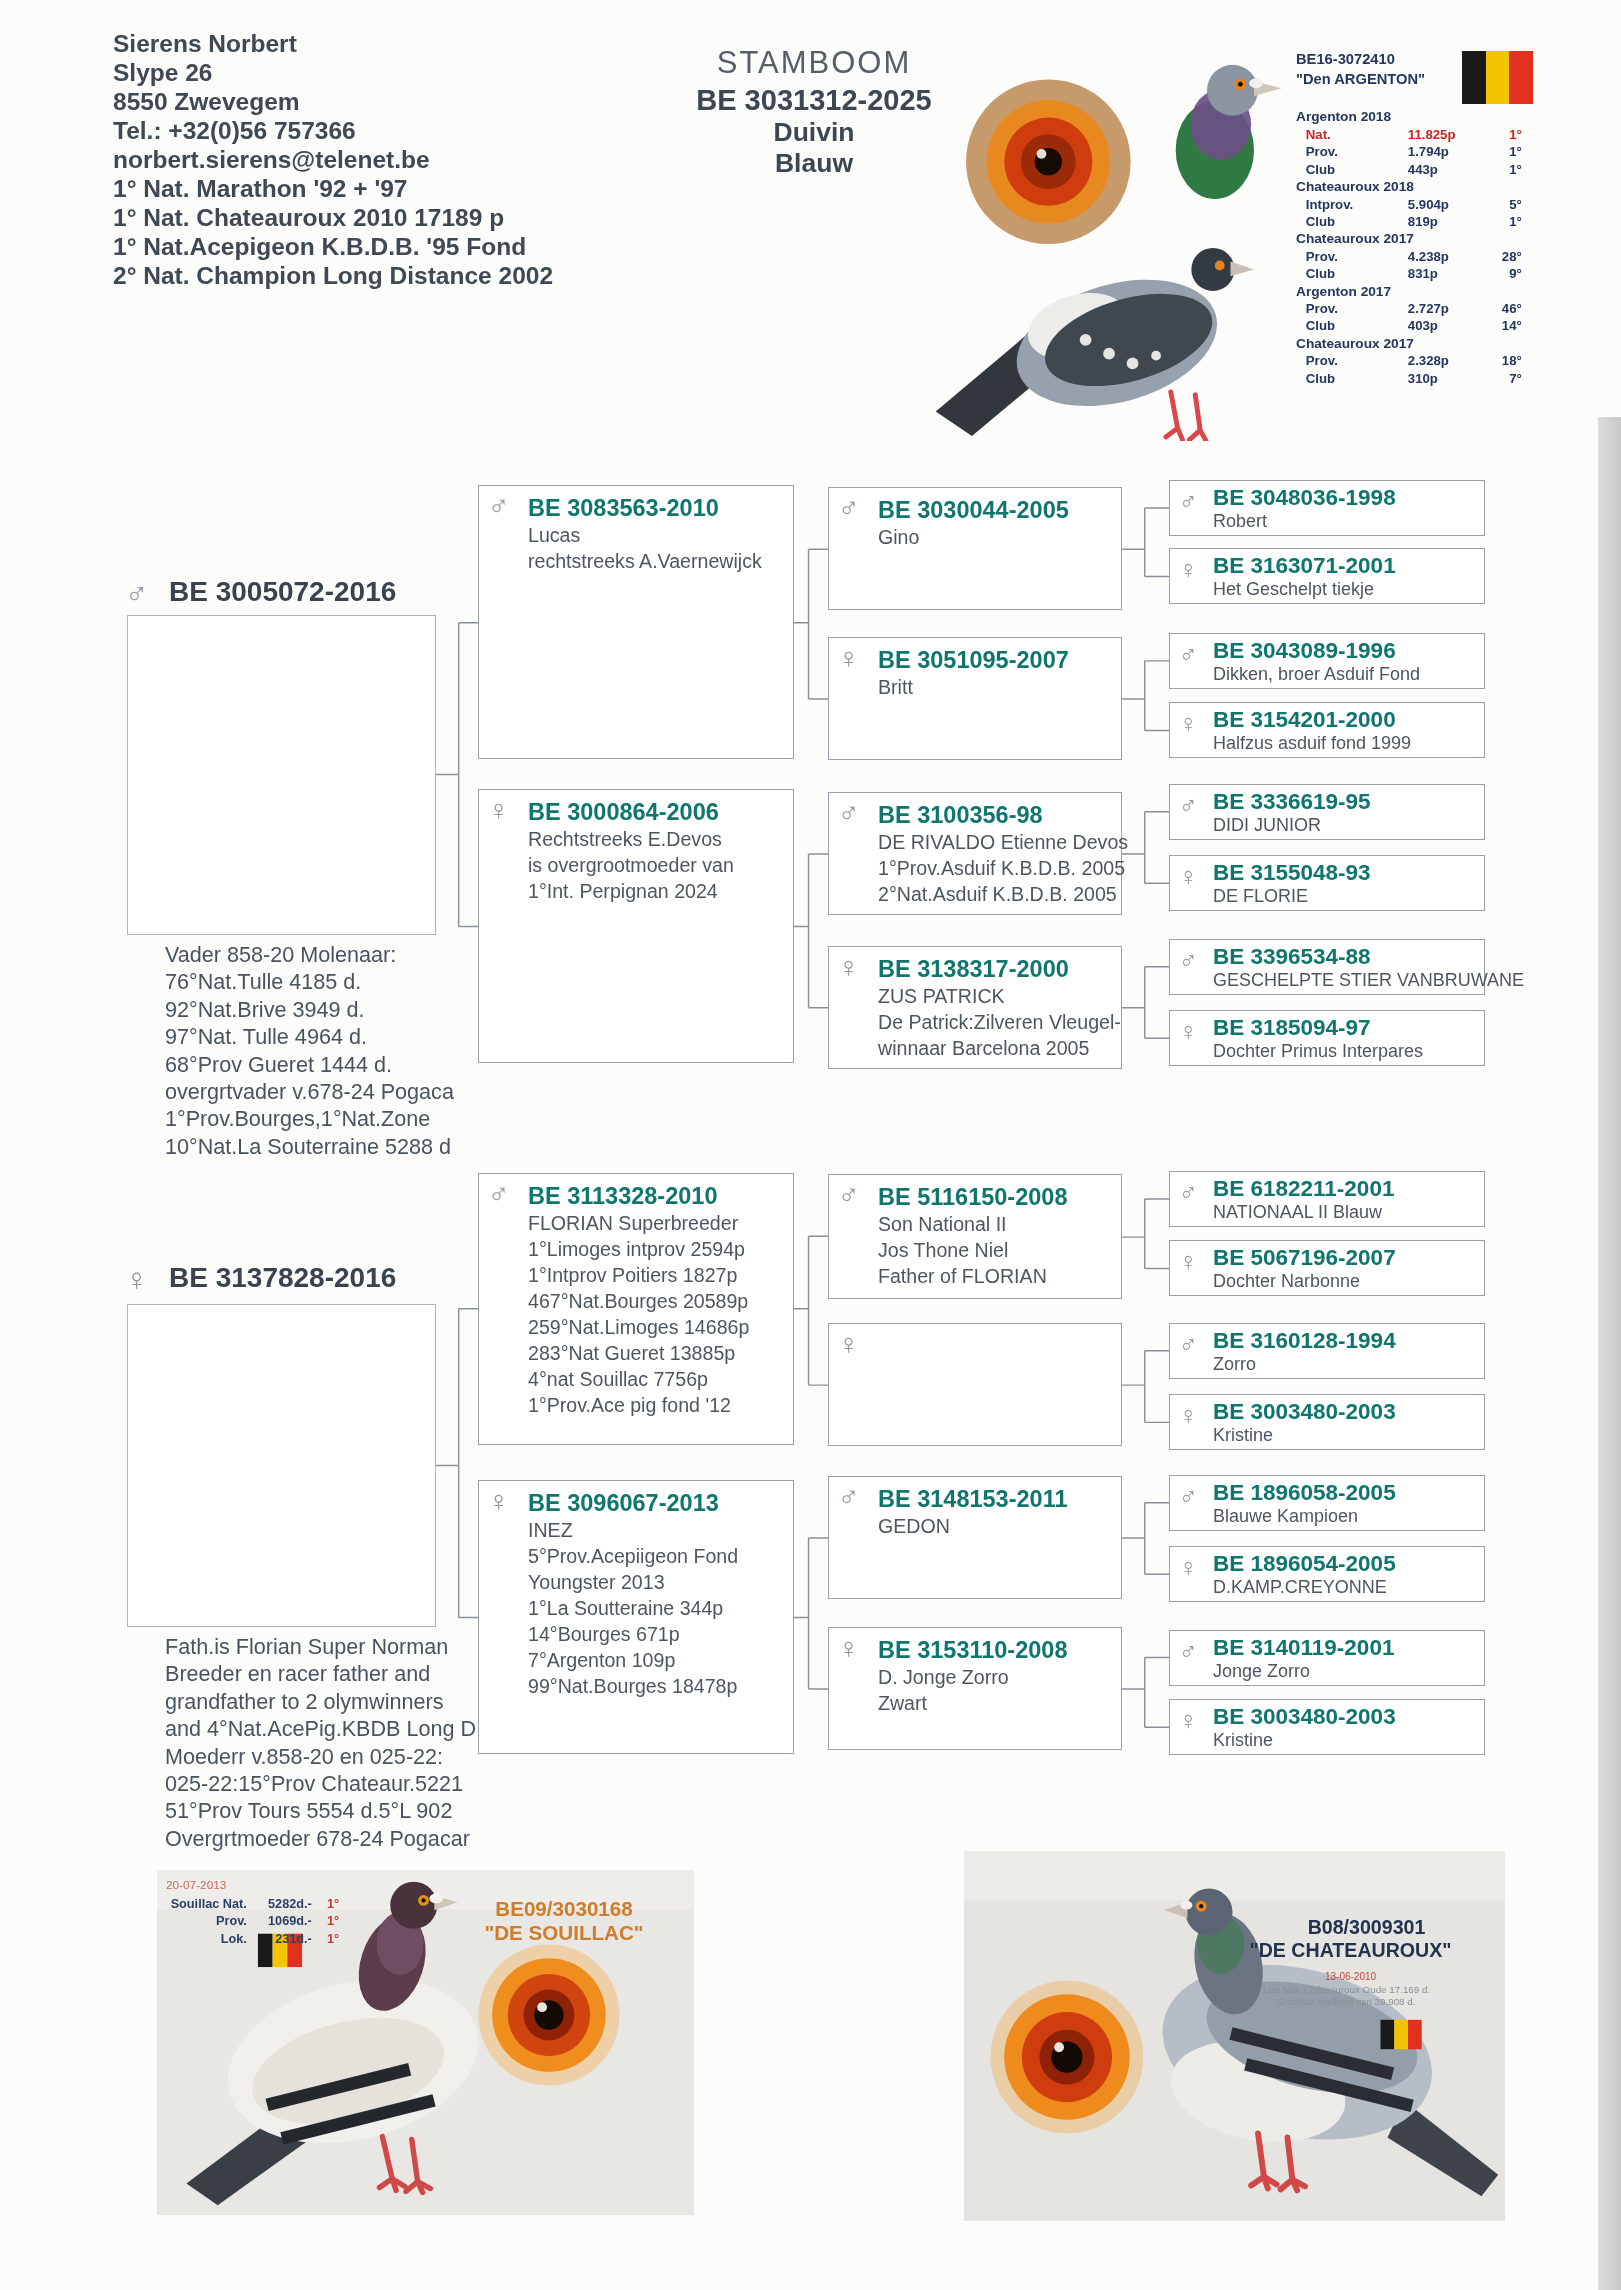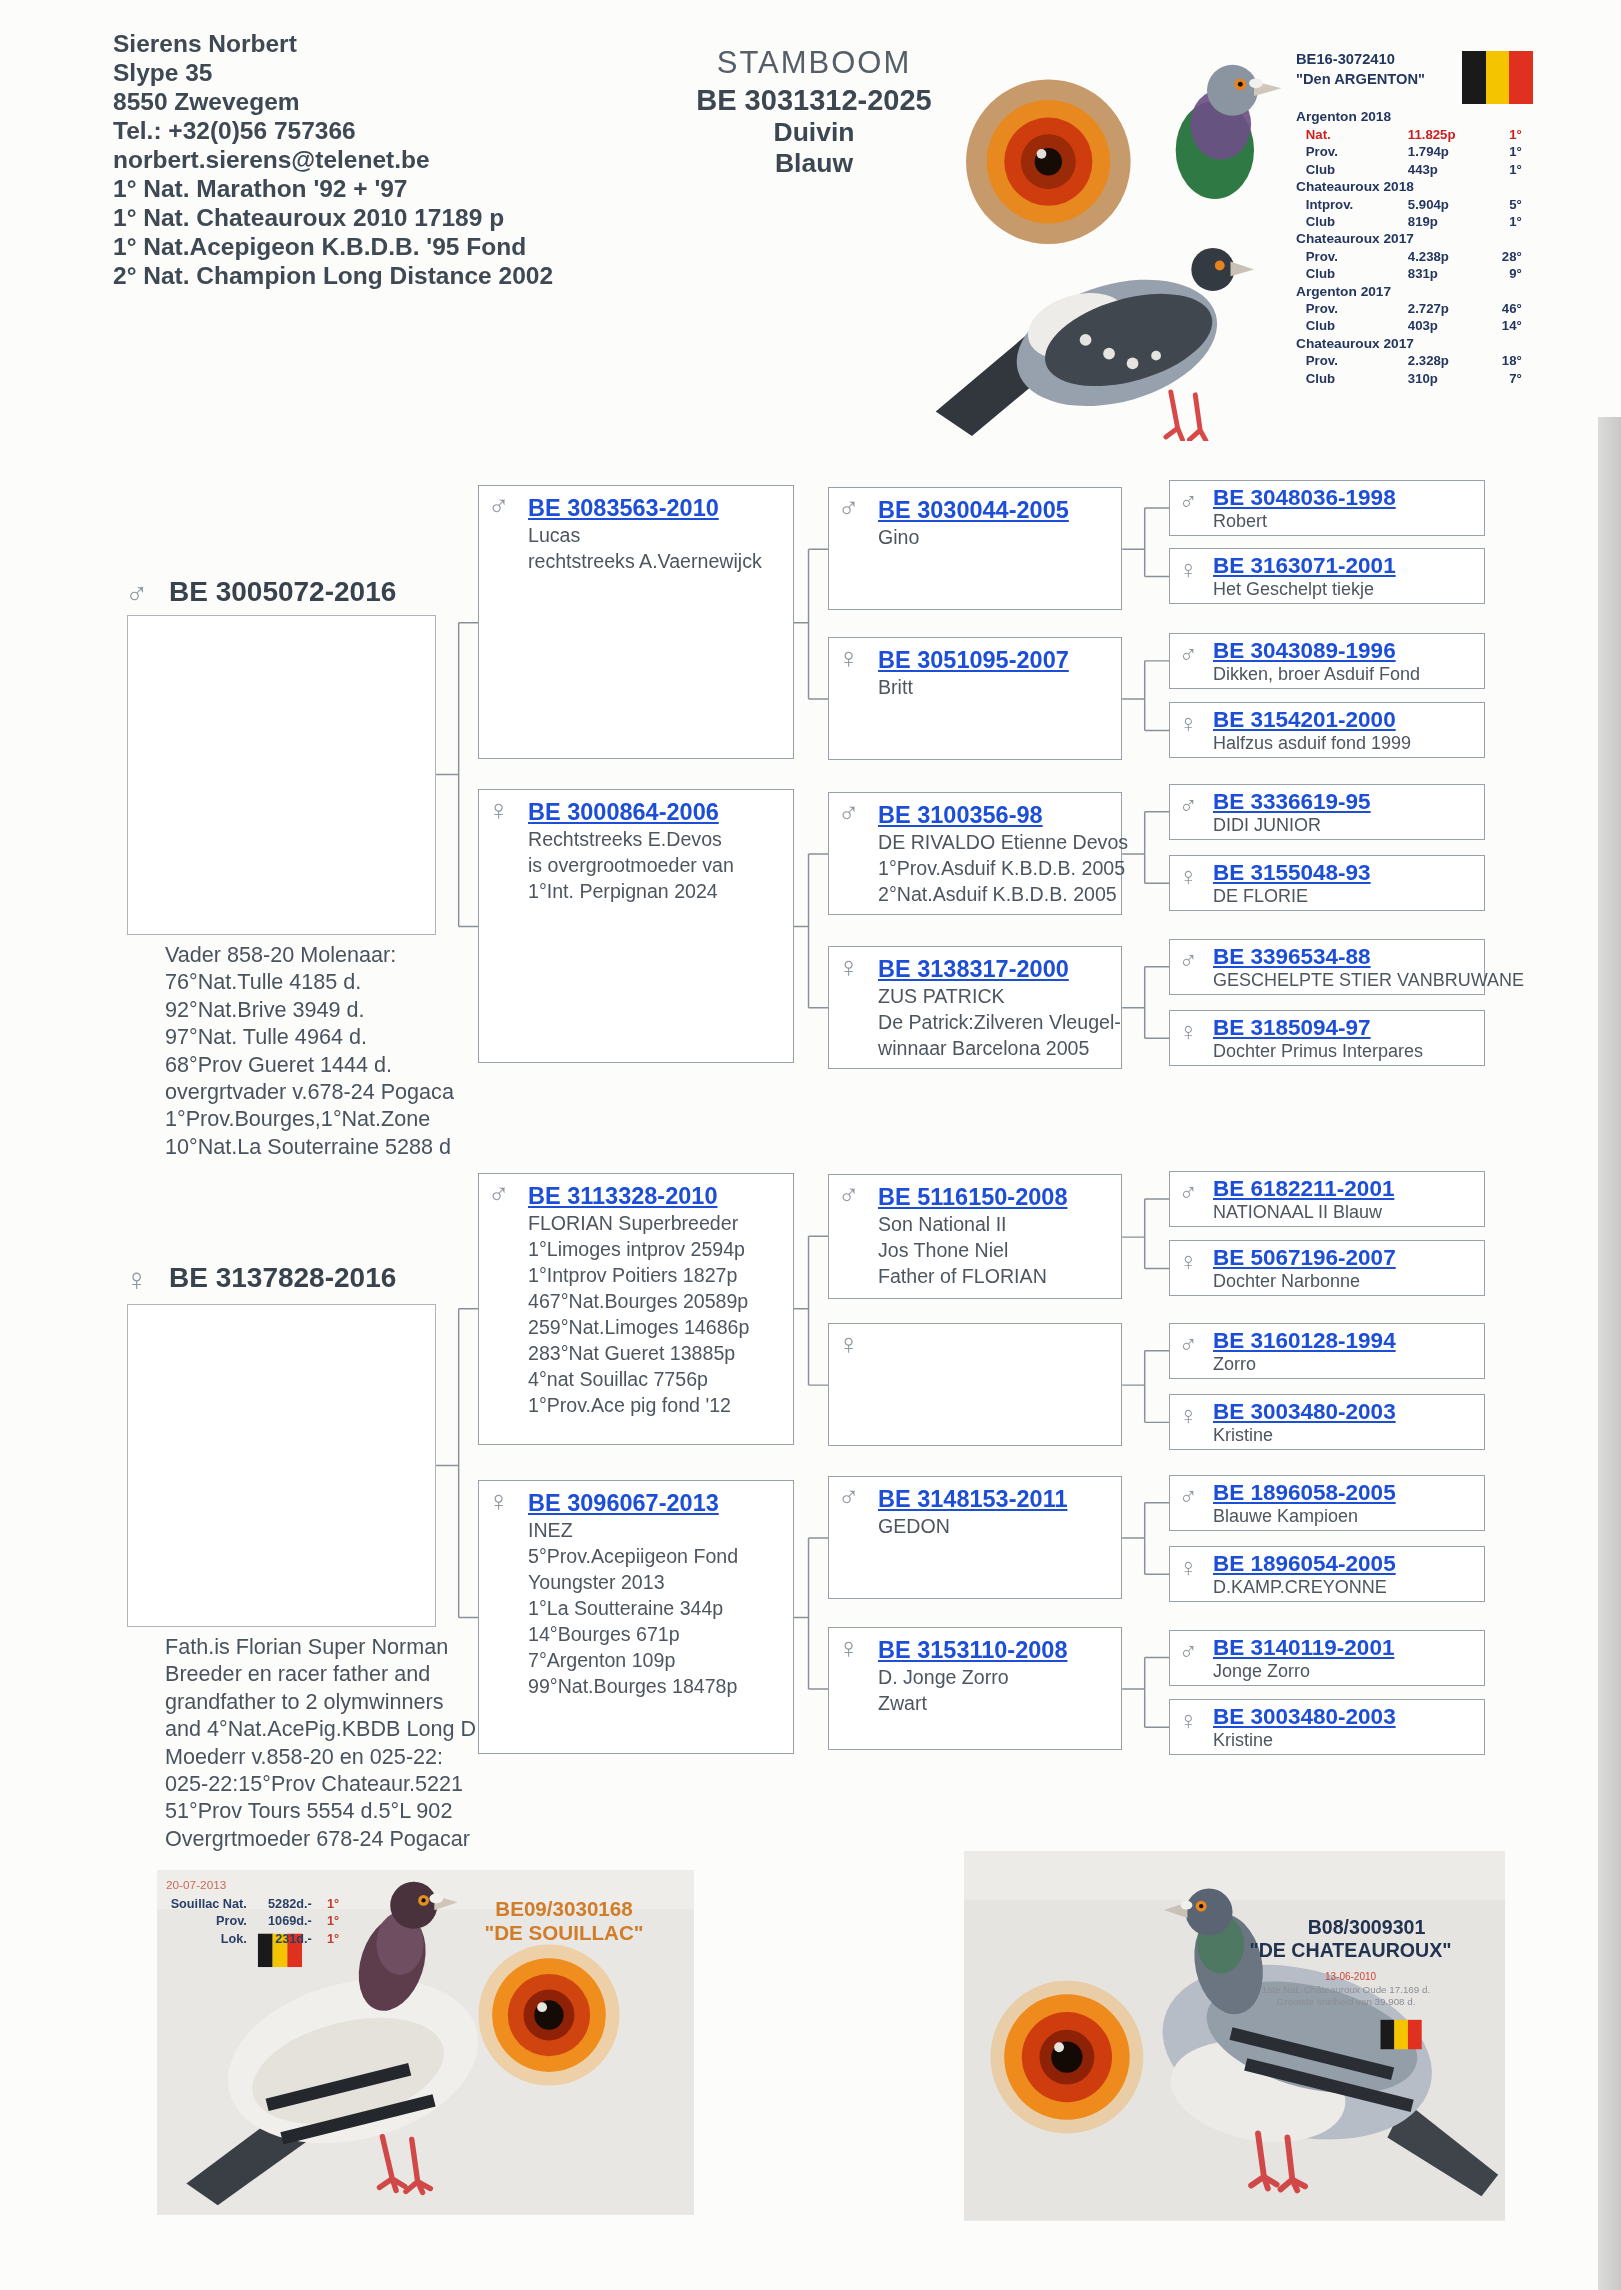--- a/index.html
+++ b/index.html
@@ -26,21 +26,21 @@
   .rc-red{color:#cc1f1f;}
   .flag{position:absolute;display:flex;}
   .flag div{height:100%;}
   
   .pbox{position:absolute;border:1.5px solid #9aa0a7;background:#fff;box-sizing:border-box;}
   .photobox{position:absolute;border:1.5px solid #b0b4b8;background:#fff;box-sizing:border-box;}
   .sx{position:absolute;left:8.8px;top:3.9px;color:#8f969e;font-size:29px;font-weight:400;}
   .sx4{font-size:25.5px;top:5.9px;}
   .bc{margin-left:49px;padding-top:8.8px;}
   .bc4{margin-left:43px;padding-top:3.9px;}
-  .ring{font-weight:bold;font-size:23.5px;color:#1d4ed8;white-space:nowrap;text-decoration:underline;}
+  .ring{font-weight:bold;font-size:23.5px;color:#0f766e;white-space:nowrap;}
   .ring4{font-size:22.5px;}
   .ln{font-size:19.6px;color:#4d565f;line-height:26px;white-space:nowrap;}
   .ln4{font-size:18px;line-height:21.6px;}
   .parent-label{position:absolute;font-weight:bold;font-size:28px;color:#39434e;white-space:nowrap;}
   .parent-sx{position:absolute;color:#8f969e;font-size:31px;}
   .pnotes{position:absolute;font-size:21.6px;line-height:27.4px;color:#49535d;white-space:nowrap;}
   
   svg.conn{position:absolute;left:0;top:0;pointer-events:none;}
   
   .photo{position:absolute;overflow:hidden;padding-left:20px;}
@@ -49,21 +49,21 @@
 </style>
 </head>
 <body>
 
 <div class="page">
 
   <div class="scanstrip" style="left:1598px;top:417px;width:23.5px;height:1874px;"></div>
 
   <div class="owner">
     <div>Sierens Norbert</div>
-    <div>Slype 35</div>
+    <div>Slype 26</div>
     <div>8550 Zwevegem</div>
     <div>Tel.: +32(0)56 757366</div>
     <div>norbert.sierens@telenet.be</div>
     <div>1° Nat. Marathon '92 + '97</div>
     <div>1° Nat. Chateauroux 2010 17189 p</div>
     <div>1° Nat.Acepigeon K.B.D.B. '95 Fond</div>
     <div>2° Nat. Champion Long Distance 2002</div>
   </div>
 
   <div class="titleblock">

